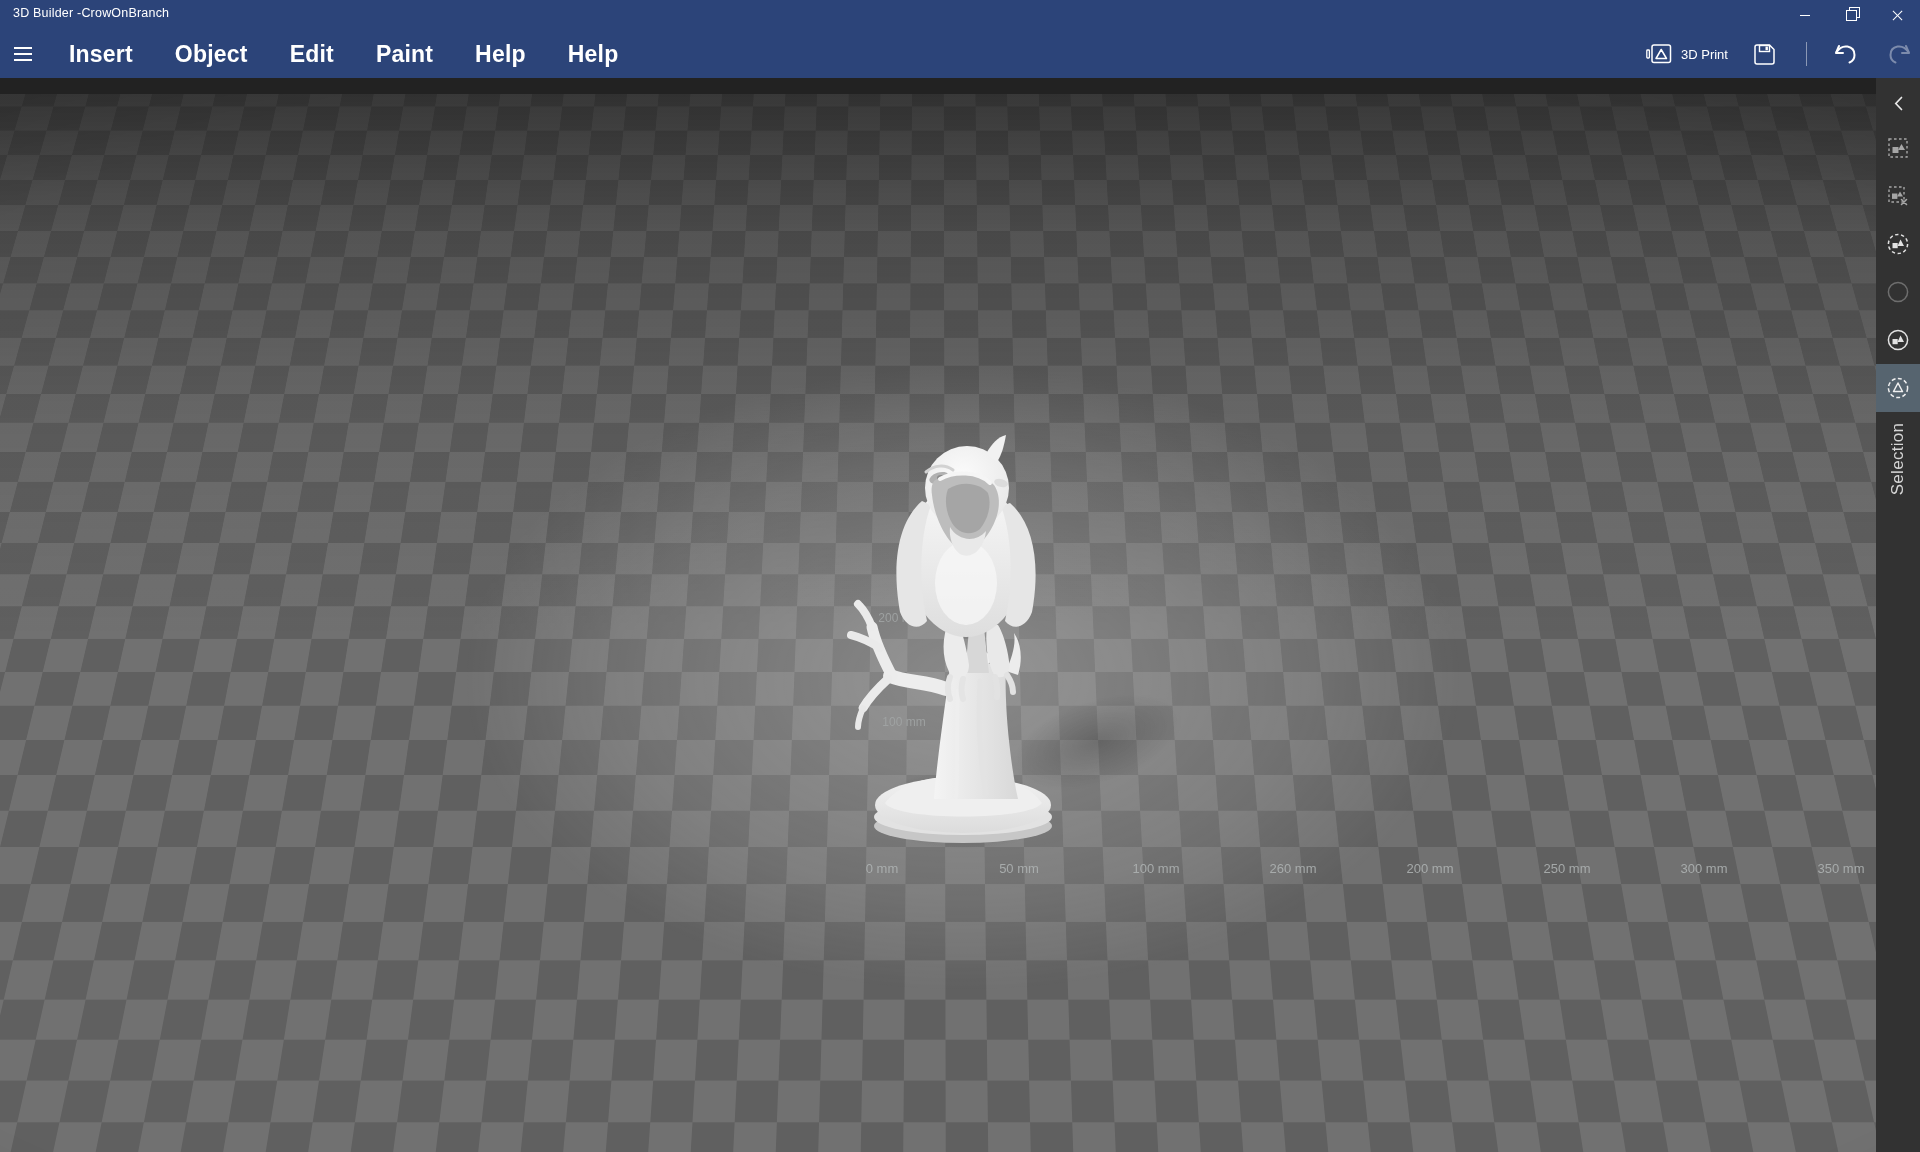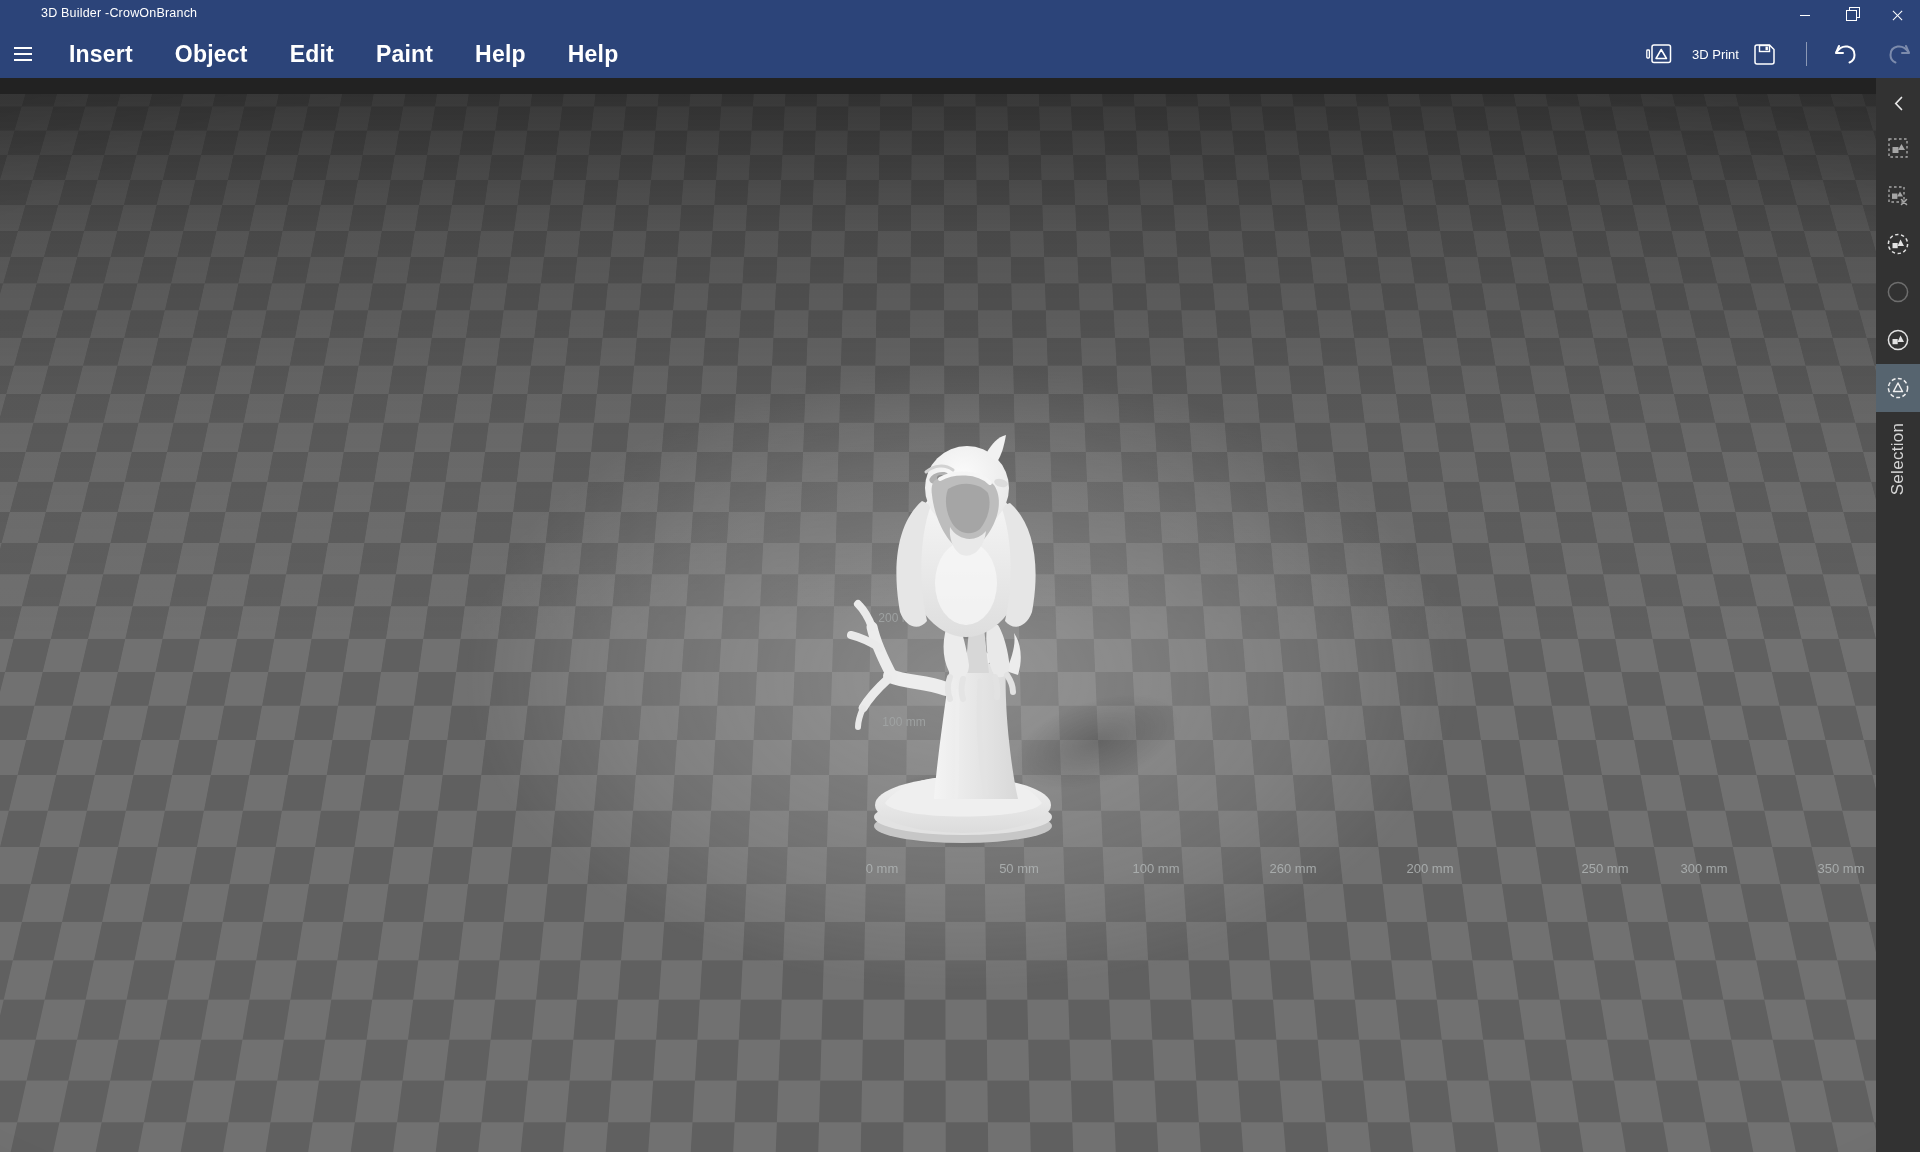--- a/index.html
+++ b/index.html
@@ -1,39 +1,39 @@
 <!DOCTYPE html>
 <html><head>
 <meta charset="utf-8">
 <style>
   html,body{margin:0;padding:0;background:#222;}
   .app{position:relative;width:1920px;height:1152px;overflow:hidden;
        font-family:"Liberation Sans",sans-serif;-webkit-font-smoothing:antialiased;}
 
   
   .titlebar{position:absolute;left:0;top:0;width:1920px;height:78px;background:#2c4479;}
-  .win-title{position:absolute;left:13px;top:6px;font-size:12.5px;color:#ffffff;letter-spacing:.2px;margin-left:28px;}
+  .win-title{position:absolute;left:13px;top:6px;font-size:12.5px;color:#ffffff;letter-spacing:.2px;}
   .caption-buttons{position:absolute;right:0;top:0;height:30px;display:flex;}
   .cap-btn{width:46px;height:30px;display:flex;align-items:center;justify-content:center;cursor:default;}
   .min-glyph{width:10px;height:1px;background:#fff;}
   .restore-glyph{position:relative;width:9px;height:9px;border:1px solid #fff;background:#2c4479;}
   .restore-glyph:before{content:"";position:absolute;left:2px;top:-4px;width:9px;height:9px;border:1px solid #fff;}
   .restore-glyph:after{content:"";position:absolute;left:-1px;top:-1px;width:9px;height:9px;background:#2c4479;border:1px solid #fff;}
   .close-glyph{position:relative;width:11px;height:11px;}
   .close-glyph:before,.close-glyph:after{content:"";position:absolute;left:5px;top:-1px;width:1.2px;height:13px;background:#fff;}
   .close-glyph:before{transform:rotate(45deg);}
   .close-glyph:after{transform:rotate(-45deg);}
 
   .menu-row{position:absolute;left:0;top:30px;right:0;height:48px;display:flex;align-items:center;}
   .hamburger{margin-left:14px;width:18px;height:14px;display:flex;flex-direction:column;justify-content:space-between;cursor:pointer;}
   .hamburger i{display:block;height:2px;background:#fff;}
   .menu-items{display:flex;gap:42px;margin-left:37px;}
   .menu-item{font-size:23px;color:#ffffff;font-weight:700;letter-spacing:.2px;cursor:pointer;}
 
-  .tb-abs{position:absolute;top:30px;height:48px;display:flex;align-items:center;gap:20px;color:#fff;}
+  .tb-abs{position:absolute;top:30px;height:48px;display:flex;align-items:center;gap:9px;color:#fff;}
   .print-group{left:1646px;cursor:pointer;}
   .print-label{font-size:13px;color:#ffffff;}
   .save-btn{left:1753px;cursor:pointer;}
   .tb-divider{position:absolute;left:1806px;top:42px;width:1px;height:24px;background:rgba(255,255,255,.45);}
   .undo-btn{left:1833px;cursor:pointer;}
   .redo-btn{left:1886px;opacity:.38;}
 
   
   .viewport{position:absolute;left:0;top:94px;width:1876px;height:1074px;background:#3b3b3b;overflow:hidden;}
   .floor-persp{position:absolute;left:0;top:0;width:100%;height:100%;
@@ -228,21 +228,21 @@
       <path d="M110,48 C124,40 148,40 160,52" stroke="#f5f5f5" stroke-width="4" fill="none" stroke-linecap="round"></path>
     </svg>
 
     <div class="ov ov-vignette"></div>
 
     <span class="ruler-label" style="left:882px;">0 mm</span>
     <span class="ruler-label" style="left:1019px;text-align:center;">50 mm</span>
     <span class="ruler-label" style="left:1156px;">100 mm</span>
     <span class="ruler-label" style="left:1293px;">260 mm</span>
     <span class="ruler-label" style="left:1430px;">200 mm</span>
-    <span class="ruler-label" style="left:1567px;margin-left:38px;">250 mm</span>
+    <span class="ruler-label" style="left:1567px;">250 mm</span>
     <span class="ruler-label" style="left:1704px;">300 mm</span>
     <span class="ruler-label" style="left:1841px;">350 mm</span>
   </div>
 
   <div class="sidebar">
     <div class="collapse-btn">
       <svg width="9" height="15" viewBox="0 0 9 15">
         <path d="M7.5 1.5 L1.8 7.5 L7.5 13.5" fill="none" stroke="#e8e8e8" stroke-width="1.7" stroke-linecap="round"></path>
       </svg>
     </div>

